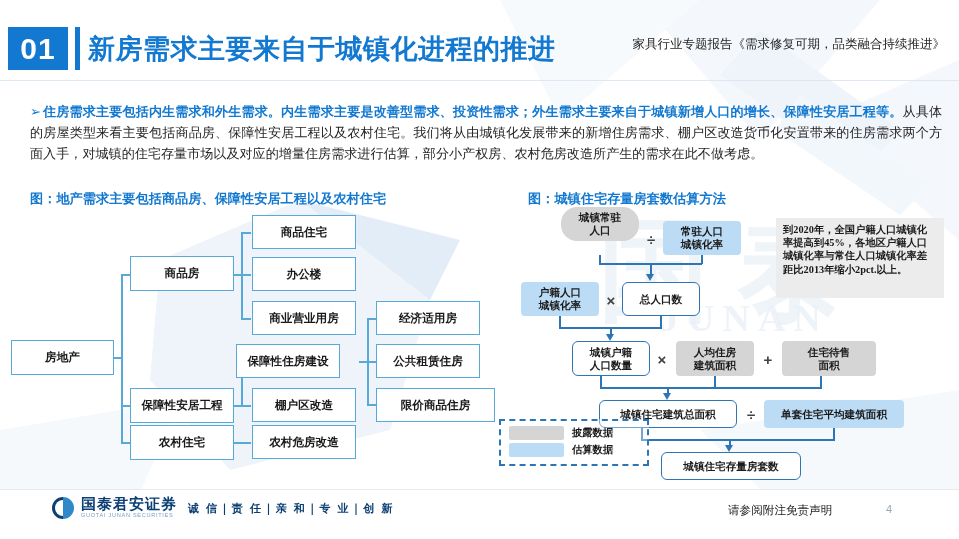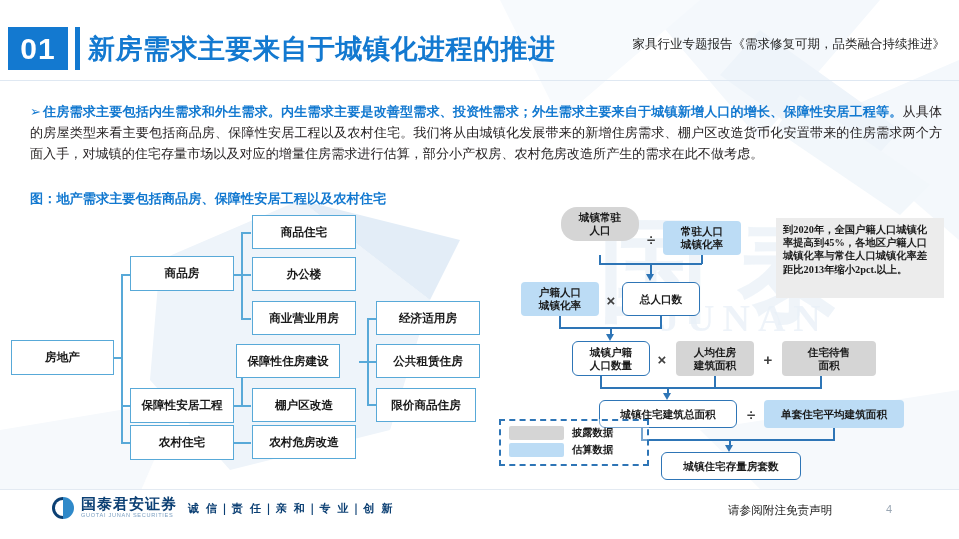--- a/index.html
+++ b/index.html
@@ -142,20 +142,21 @@
     <div class="hdr-title">新房需求主要来自于城镇化进程的推进</div>
   </div>
   <div class="hdr-report">家具行业专题报告《需求修复可期，品类融合持续推进》</div>
   <div class="hdr-rule"></div>
 
   <div class="para">
     <span class="bullet">➢</span><span class="em">住房需求主要包括内生需求和外生需求。内生需求主要是改善型需求、投资性需求；外生需求主要来自于城镇新增人口的增长、保障性安居工程等。</span><span>从具体的房屋类型来看主要包括商品房、保障性安居工程以及农村住宅。我们将从由城镇化发展带来的新增住房需求、棚户区改造货币化安置带来的住房需求两个方面入手，对城镇的住宅存量市场以及对应的增量住房需求进行估算，部分小产权房、农村危房改造所产生的需求在此不做考虑。</span>
   </div>
 
   <div class="fig-cap" id="cap-left">图：地产需求主要包括商品房、保障性安居工程以及农村住宅</div>
+  <div class="fig-cap" id="cap-right">图：城镇住宅存量房套数估算方法</div>
 
   <div>
 
     <div class="tline" style="left:113px;top:357px;width:10px;height:1.6px;"></div>
     <div class="tline" style="left:121px;top:274px;width:1.6px;height:170px;"></div>
     <div class="tline" style="left:121px;top:274px;width:10px;height:1.6px;"></div>
     <div class="tline" style="left:121px;top:405px;width:10px;height:1.6px;"></div>
     <div class="tline" style="left:121px;top:442px;width:10px;height:1.6px;"></div>
 
     <div class="tline" style="left:233px;top:274px;width:10px;height:1.6px;"></div>
@@ -210,21 +211,21 @@
     <div class="nodebox tbox" style="left:252px;top:425px;width:104px;height:34px;">
       <span>农村危房改造</span>
     </div>
 
     <div class="nodebox tbox" style="left:376px;top:301px;width:104px;height:34px;">
       <span>经济适用房</span>
     </div>
     <div class="nodebox tbox" style="left:376px;top:344px;width:104px;height:34px;">
       <span>公共租赁住房</span>
     </div>
-    <div class="nodebox tbox" style="left:376px;top:388px;width:100px;height:34px;">
+    <div class="nodebox tbox" style="left:376px;top:388px;width:119px;height:34px;">
       <span>限价商品住房</span>
     </div>
   </div>
 
   <div>
 
     <div class="nodebox fbox-grey" style="left:561px;top:207px;width:78px;height:34px;border-radius:16px;">
       <span style="white-space:pre-line;">城镇常驻
 人口</span>
     </div>

